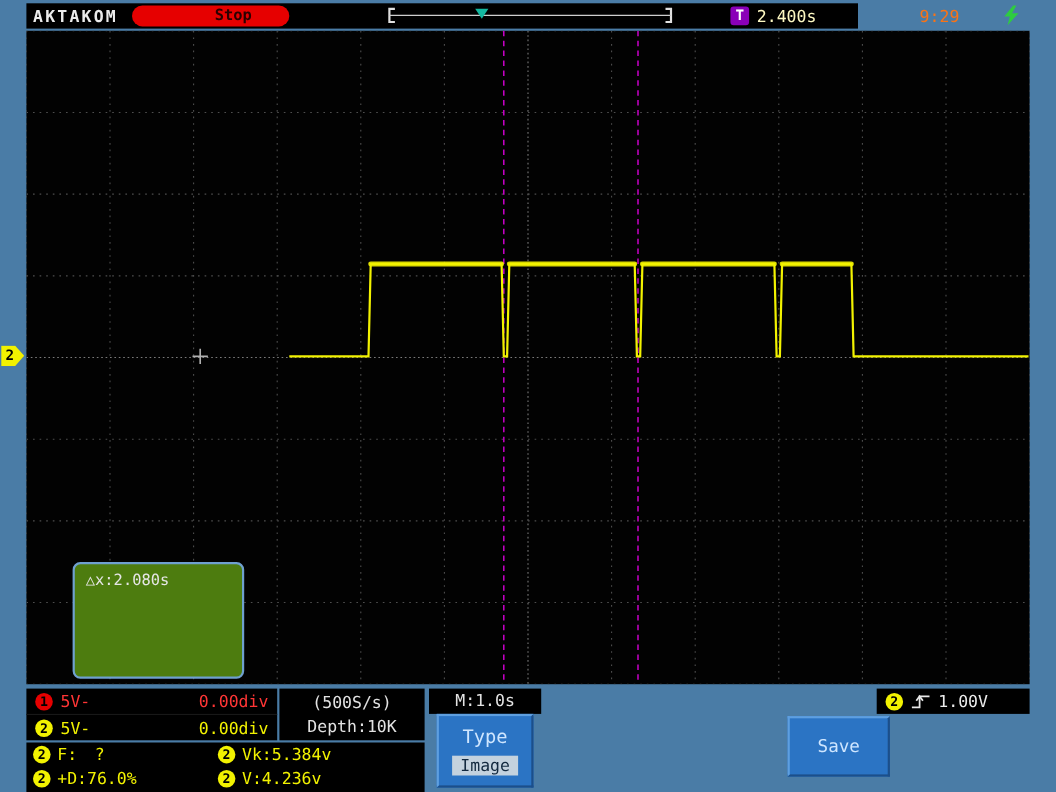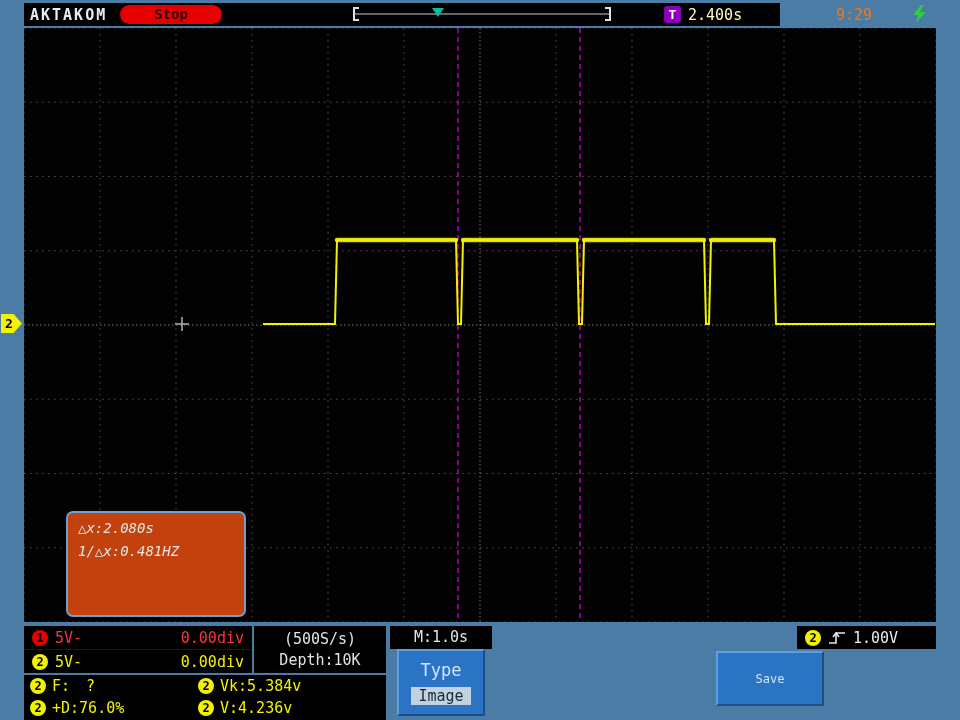--- a/index.html
+++ b/index.html
@@ -5,40 +5,40 @@
   html,body{margin:0;padding:0;}
   body{
     width:960px;height:720px;position:relative;overflow:hidden;
     background:#4a7ca6;
     font-family:"DejaVu Sans Mono", monospace;
   }
   
   .topbar{position:absolute;left:24px;top:3px;width:756px;height:23px;background:#000;}
   .brand{position:absolute;left:6px;top:3px;color:#ececec;font-size:15px;font-weight:bold;letter-spacing:2px;}
   .stop-pill{position:absolute;left:96px;top:2px;width:102px;height:19px;background:#e60000;border-radius:10px;
-    color:#2a0000;font-weight:bold;font-size:14px;text-align:center;line-height:19px;}
+    color:#2a0000;font-weight:bold;font-size:14px;text-align:center;line-height:19px;padding-left:41px;}
   .posbar{position:absolute;left:328px;top:2px;}
   .bracket{stroke:#e0e0e0;stroke-width:2;fill:none}
   .posline{stroke:#cdcdcd;stroke-width:1.2}
   .posmarker{fill:#14b8a0}
   .trigtime{position:absolute;left:640px;top:0;height:23px;display:flex;align-items:center;gap:7px;}
   .tchip{width:17px;height:17px;background:#8a00b8;border-radius:3px;color:#fff;font-size:13px;font-weight:bold;
     text-align:center;line-height:17px;display:inline-block;}
   .ttime{color:#fef9c3;font-size:15px;}
   .clock{position:absolute;left:812px;top:3px;color:#f97316;font-size:15px;}
   .usb{position:absolute;left:886px;top:1px;}
   
   .screen{position:absolute;left:24px;top:28px;width:912px;height:594px;background:#020202;}
   .screen svg{position:absolute;left:0;top:0;}
   .ch2-marker{position:absolute;left:1px;top:314px;width:21px;height:19px;background:#f2f200;
     clip-path:polygon(0 0,60% 0,100% 50%,60% 100%,0 100%);
     color:#000;font-size:13px;font-weight:bold;line-height:19px;padding-left:4px;box-sizing:border-box;z-index:4;}
-  .cursor-box{position:absolute;left:66px;top:511px;width:180px;height:106px;background:#c2410c;
+  .cursor-box{position:absolute;left:66px;top:511px;width:156px;height:106px;background:#4d7c0f;
     border:2px solid #6fa0cf;border-radius:7px;padding:4px 0 0 10px;box-sizing:border-box;
-    color:#e6e6e6;font-size:14px;line-height:23px;z-index:5;font-style:italic;}
+    color:#e6e6e6;font-size:14px;line-height:23px;z-index:5;}
   
   .chbox{position:absolute;left:24px;top:626px;width:228px;height:47px;background:#000;}
   .chrow{height:23px;display:flex;align-items:center;gap:7px;padding:0 8px;font-size:15px;}
   .chrow.r1{color:#ff3535;border-bottom:1px solid #181818;}
   .chrow.r2{color:#f2f200;}
   .offset{margin-left:auto;}
   .chip{min-width:16px;height:16px;border-radius:50%;color:#000;font-size:12px;font-weight:bold;
     text-align:center;line-height:16px;display:inline-block;}
   .chip-red{background:#e60000;}
   .chip-yellow{background:#f2f200;}
@@ -52,23 +52,23 @@
     grid-template-columns:168px 1fr;grid-auto-rows:22px;align-items:center;padding-left:6px;box-sizing:border-box;
     color:#f2f200;font-size:15px;}
   .mcell{display:flex;align-items:center;gap:6px;}
   .pair{display:inline-flex;}
   .qgap{margin-left:16px;}
   .typebtn{position:absolute;left:397px;top:649px;width:88px;height:67px;background:#2b74c4;
     border-top:2px solid #5e9fe0;border-left:2px solid #5e9fe0;border-right:2px solid #1c4f8a;border-bottom:2px solid #1c4f8a;
     box-sizing:border-box;display:flex;flex-direction:column;align-items:center;justify-content:center;gap:7px;cursor:pointer;}
   .btn-label{color:#cfe6ff;font-size:17px;}
   .btn-value{background:#c4d2de;color:#13293f;font-size:15px;padding:0 7px;}
-  .savebtn{position:absolute;left:716px;top:651px;width:108px;height:55px;background:#2b74c4;
+  .savebtn{position:absolute;left:716px;top:651px;width:93px;height:55px;background:#2b74c4;
     border-top:2px solid #5e9fe0;border-left:2px solid #5e9fe0;border-right:2px solid #1c4f8a;border-bottom:2px solid #1c4f8a;
-    box-sizing:border-box;color:#cfe6ff;font-size:12px;display:flex;align-items:center;justify-content:center;cursor:pointer;}
+    box-sizing:border-box;color:#cfe6ff;font-size:16px;display:flex;align-items:center;justify-content:center;cursor:pointer;}
 </style>
 </head>
 <body>
 
 <div class="scope">
 
   <div class="topbar">
     <span class="brand">AKTAKOM</span>
     <div class="stop-pill">Stop</div>
     <svg class="posbar" width="260" height="18" viewBox="0 0 260 18">
@@ -122,21 +122,20 @@
         <line x1="439" y1="212" x2="553" y2="212" stroke="#f2f200" stroke-width="4.5" stroke-linecap="round" opacity="0.9"></line>
         <line x1="560" y1="212" x2="680" y2="212" stroke="#f2f200" stroke-width="4.5" stroke-linecap="round" opacity="0.9"></line>
         <line x1="687" y1="212" x2="750" y2="212" stroke="#f2f200" stroke-width="4.5" stroke-linecap="round" opacity="0.9"></line>
       </svg>
   </div>
 
   <div class="ch2-marker">2</div>
 
   <div class="cursor-box">
     <div>△x:2.080s</div>
-    <div>1/△x:0.481HZ</div>
   </div>
 
   <div class="chbox">
     <div class="chrow r1">
       <span class="chip chip-red">1</span>
       <span>5V-</span>
       <span class="offset">0.00div</span>
     </div>
     <div class="chrow r2">
       <span class="chip chip-yellow">2</span>

